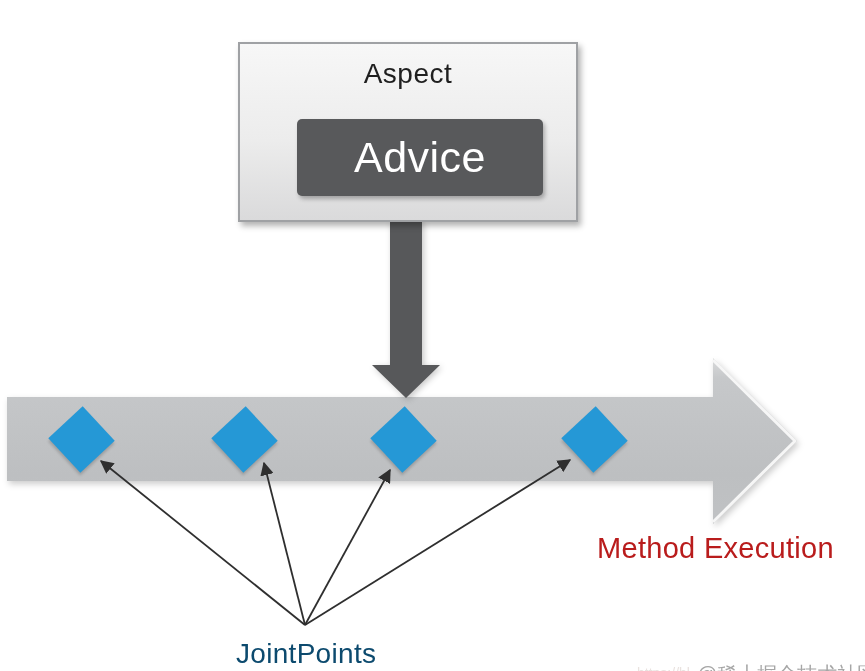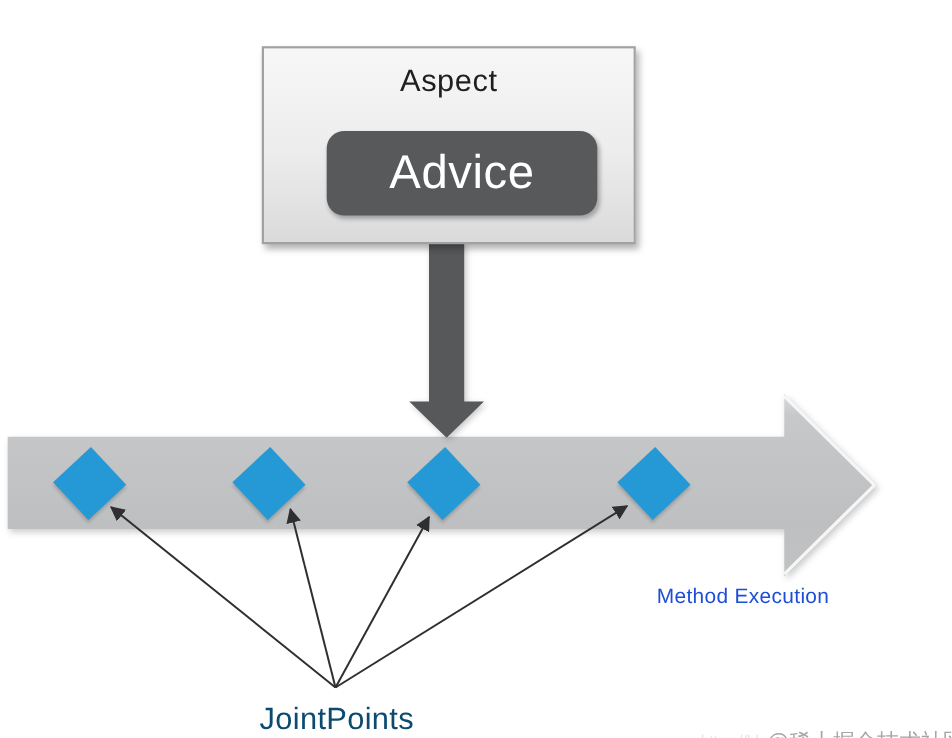--- a/index.html
+++ b/index.html
@@ -37,21 +37,21 @@
     color: #1f1f1f;
     letter-spacing: 0.5px;
   }
   .advice-box {
     position: absolute;
     left: 57px;   
     top: 75px;    
     width: 246px;
     height: 77px;
     background: #58595b;
-    border-radius: 16px;
+    border-radius: 5px;
     box-shadow: 2px 3px 4px rgba(0,0,0,0.28);
     display: flex;
     align-items: center;
     justify-content: center;
   }
   .advice-label {
     color: #ffffff;
     font-size: 43px;
     letter-spacing: 0.5px;
   }
@@ -75,22 +75,22 @@
   }
   .d1 { left: 58px;  top: 396px; }
   .d2 { left: 221px; top: 396px; }
   .d3 { left: 380px; top: 396px; }
   .d4 { left: 571px; top: 396px; }
   
   .method-execution {
     position: absolute;
     left: 597px;
     top: 512px;
-    font-size: 19px;
-    color: #1d4ed8;
+    font-size: 29px;
+    color: #b91c1c;
     letter-spacing: 0.3px;
     white-space: nowrap;
   }
   .jointpoints {
     position: absolute;
     left: 236px;
     top: 618px;
     font-size: 28px;
     color: #0c4a6e;
     letter-spacing: 0.3px;

